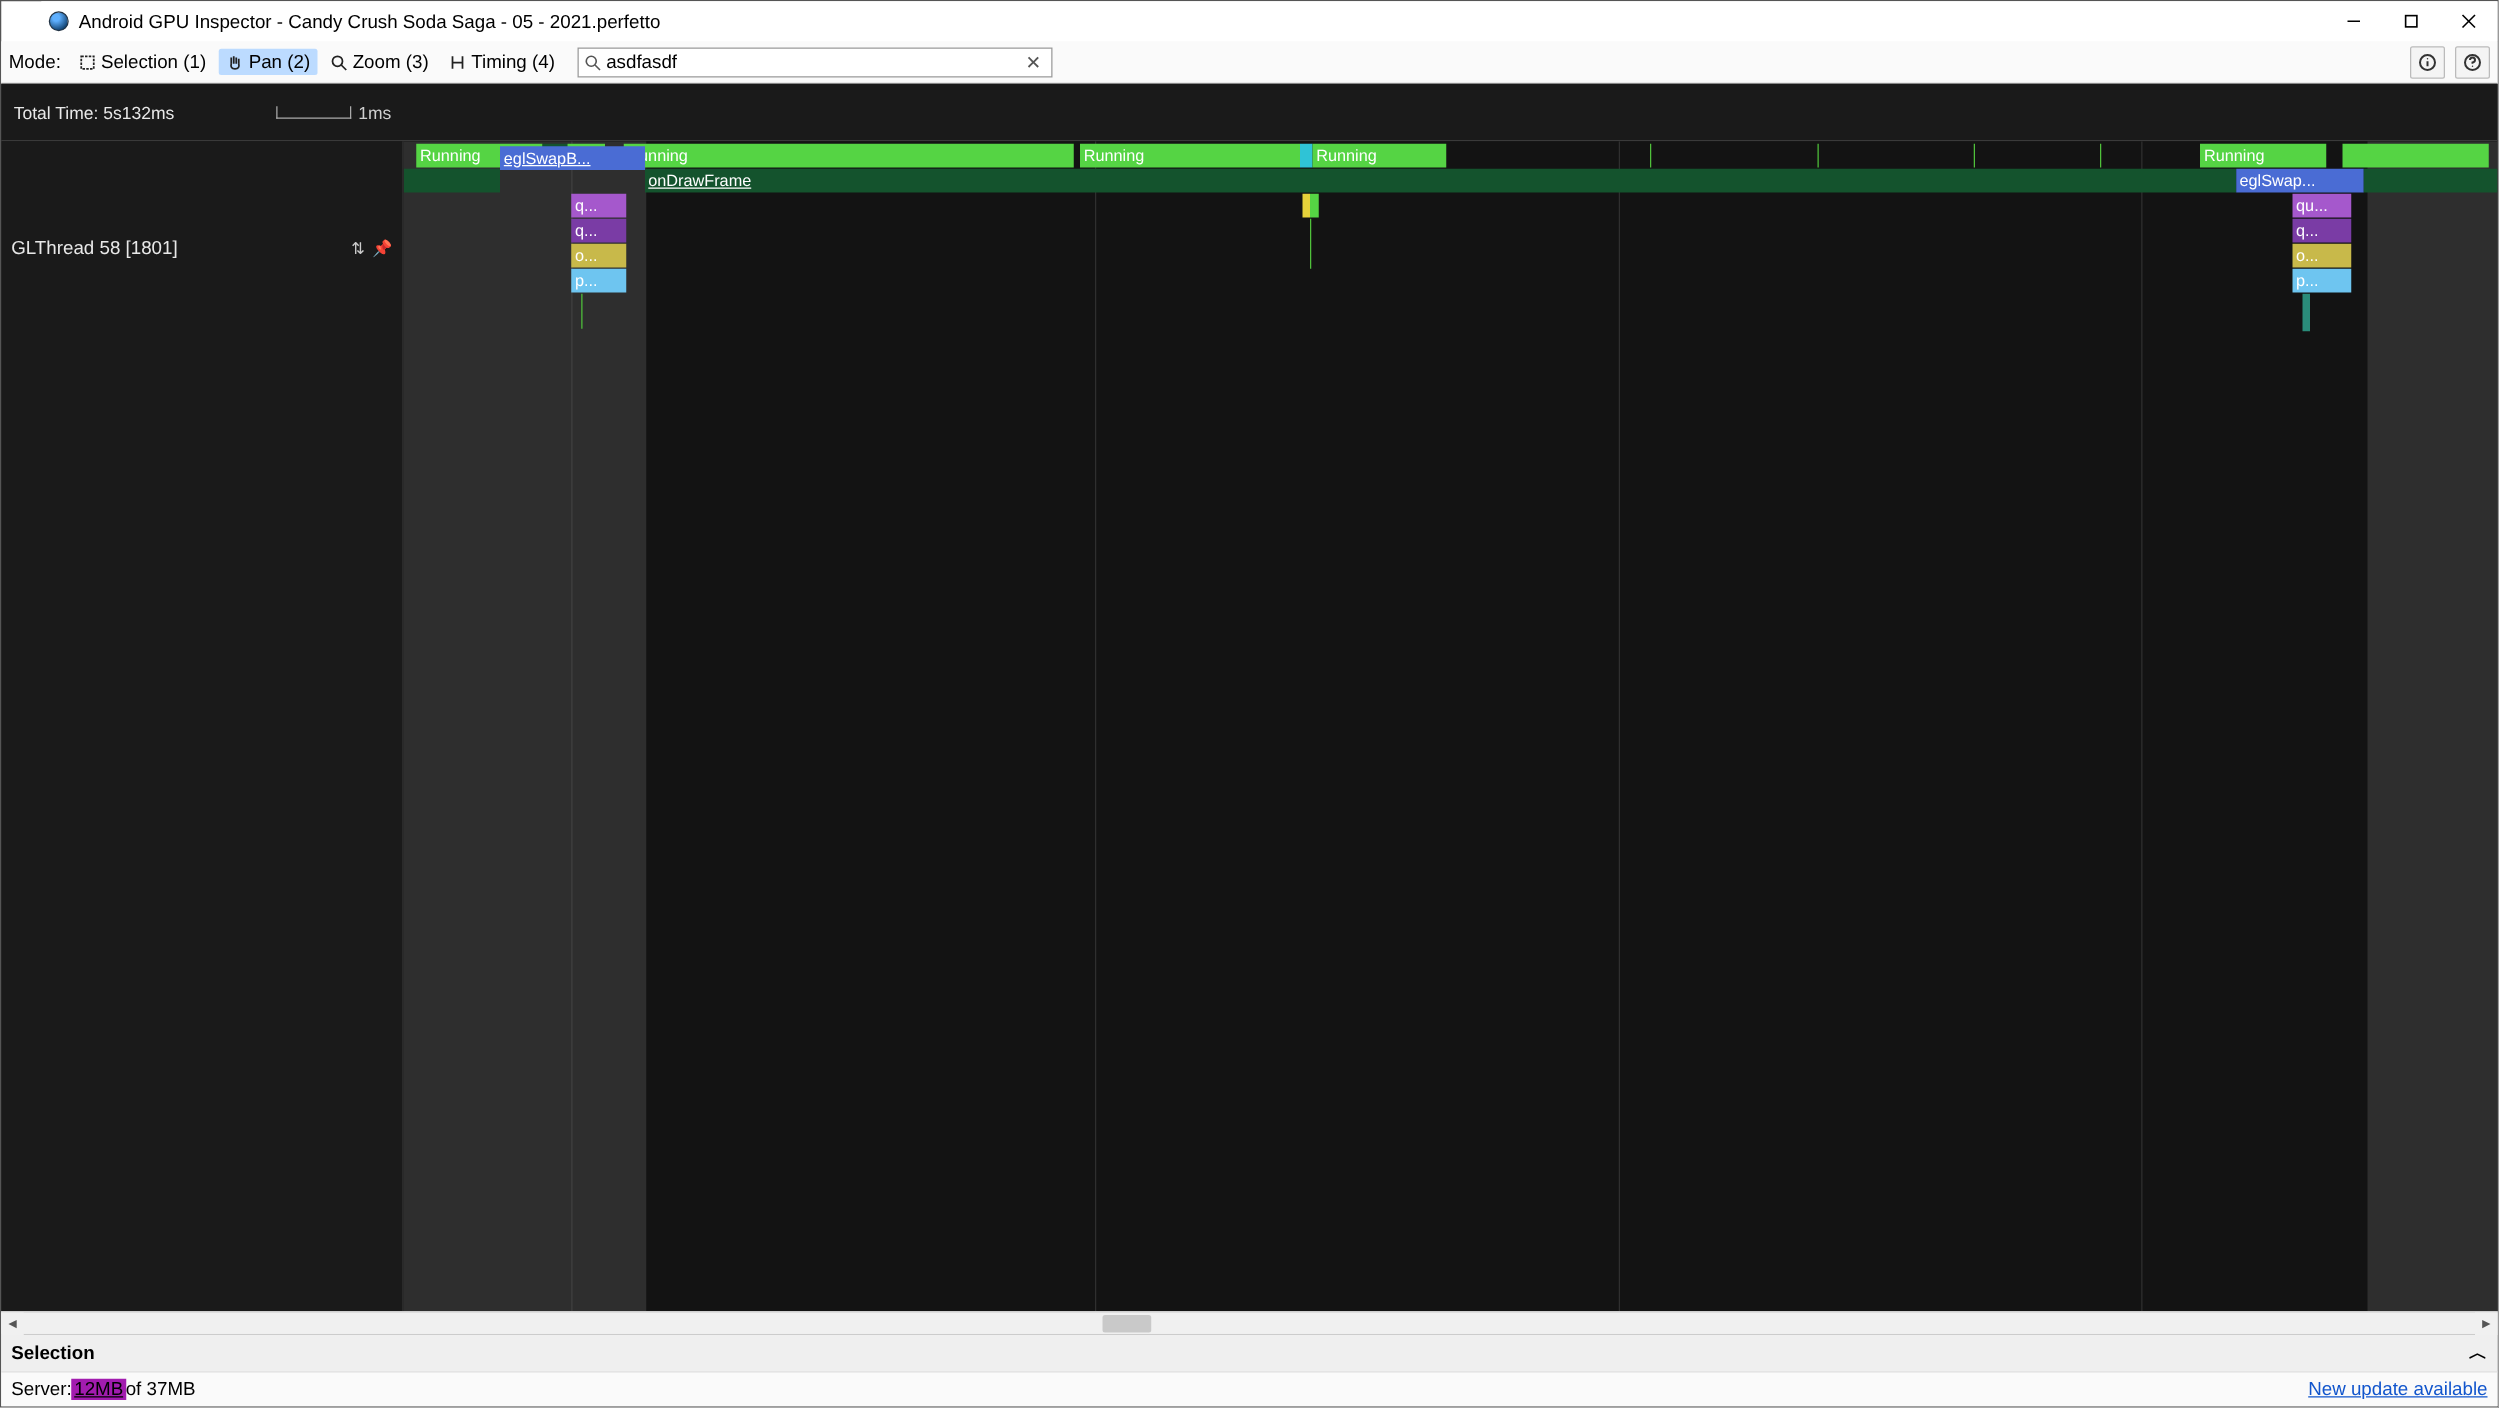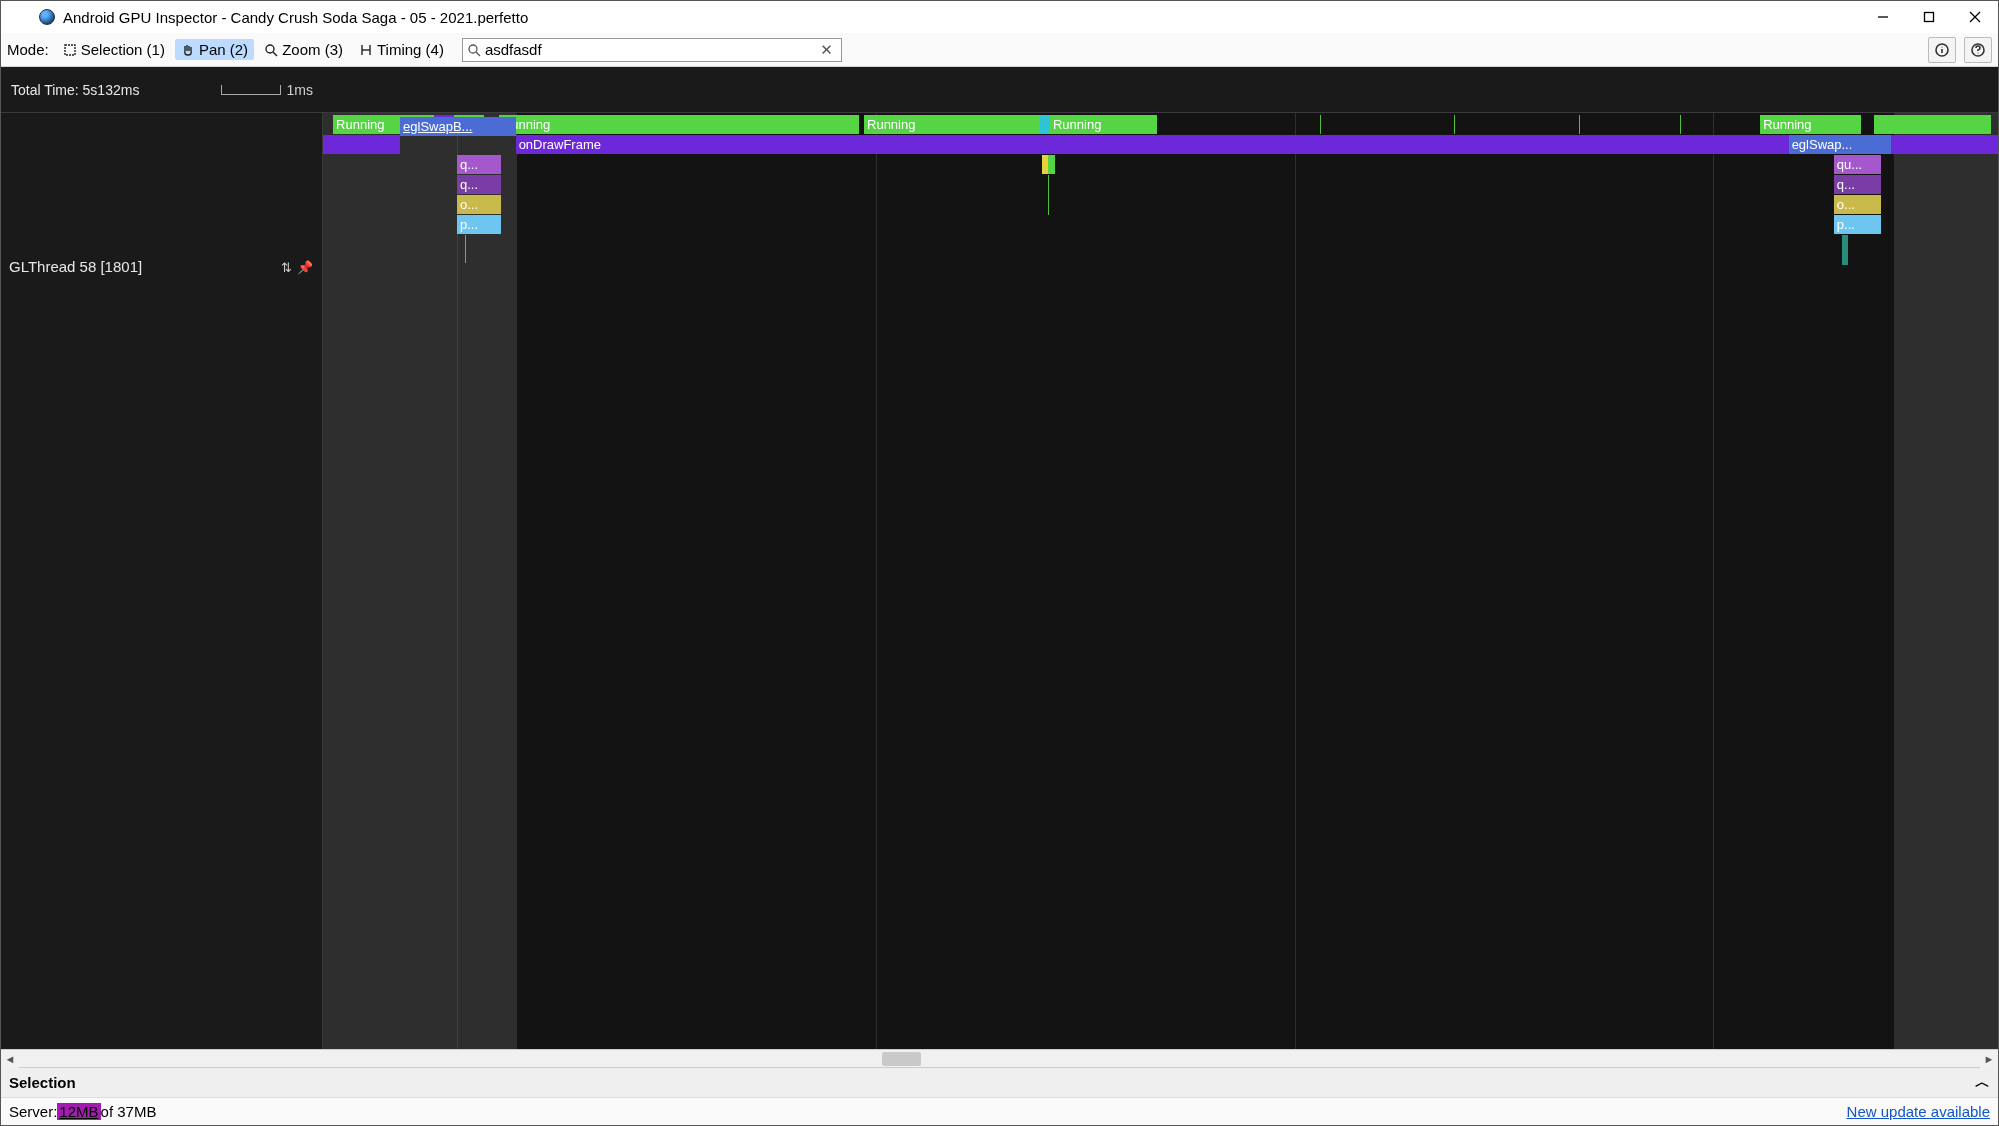--- a/index.html
+++ b/index.html
@@ -41,32 +41,32 @@
   .time-header .ruler { flex: 1; position: relative; }
   .ruler .tlabel { position: absolute; top: 2px; font-size: 14px; color: #e0e0e0; }
   .ruler .tline { position: absolute; top: 0; bottom: 0; width: 1px; background: #555; }
   .ruler .msbar { position: absolute; left: 130px; right: 65px; top: 28px; height: 1px; background: #aaa; }
   .ruler .msbar::before, .ruler .msbar::after { content: ""; position: absolute; top: -4px; width: 1px; height: 9px; background: #aaa; }
   .ruler .msbar::before { left: 0; } .ruler .msbar::after { right: 0; }
   .ruler .mslabel { position: absolute; top: 18px; left: 50%; transform: translateX(-50%); font-size: 13px; background: #1a1a1a; padding: 0 4px; color: #e0e0e0; }
 
   .tracks { flex: 1; display: flex; position: relative; min-height: 0; }
   .track-labels { width: 322px; background: #1a1a1a; border-right: 1px solid #3a3a3a; }
-  .track-row-hdr { height: 166px; display: flex; align-items: flex-end; padding: 4px 8px; justify-content: space-between; }
+  .track-row-hdr { height: 166px; display: flex; align-items: center; padding: 4px 8px; justify-content: space-between; }
   .track-row-hdr .name { color: #e8e8e8; font-size: 15px; margin-top: 4px; }
   .track-row-hdr .ctrls { display: flex; gap: 6px; margin-top: 4px; }
   .track-row-hdr .ctrls span { cursor: pointer; color: #ccc; font-size: 13px; }
 
   .track-canvas { flex: 1; position: relative; background: #131313; overflow: hidden; }
   .shade { position: absolute; top: 0; bottom: 0; background: rgba(120,120,120,0.28); }
   .gridline { position: absolute; top: 0; bottom: 0; width: 1px; background: rgba(100,100,100,0.35); }
   .greenline { position: absolute; width: 1px; background: #4fc13b; }
   .slice { position: absolute; height: 19px; font-size: 13px; white-space: nowrap; overflow: hidden; text-overflow: ellipsis; padding: 0 3px; display: flex; align-items: center; color: #fff; cursor: pointer; }
   .slice.running { background: #55d444; }
-  .slice.orange { background: #6d28d9; }
+  .slice.orange { background: #14532d; text-decoration: underline; }
   .slice.blue { background: #4a6cd4; }
   .slice.purple { background: #a558cc; }
   .slice.dpurple { background: #7a3ca5; }
   .slice.olive { background: #c8b94a; }
   .slice.sky { background: #6ec5f0; }
   .slice.cyan { background: #2fc3d6; }
   .slice.yellow { background: #e6d23a; }
   .slice.teal { background: #2a8c7a; }
 
   

